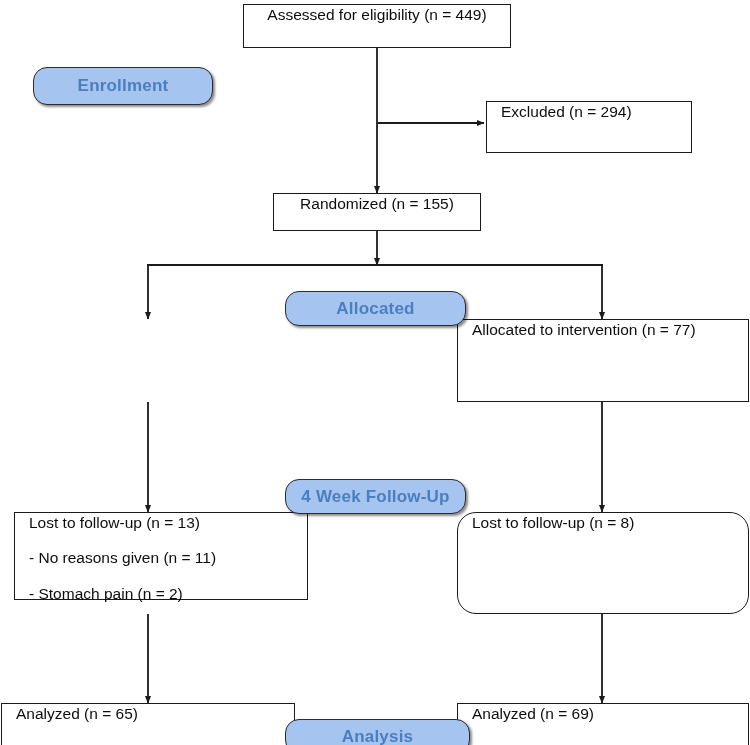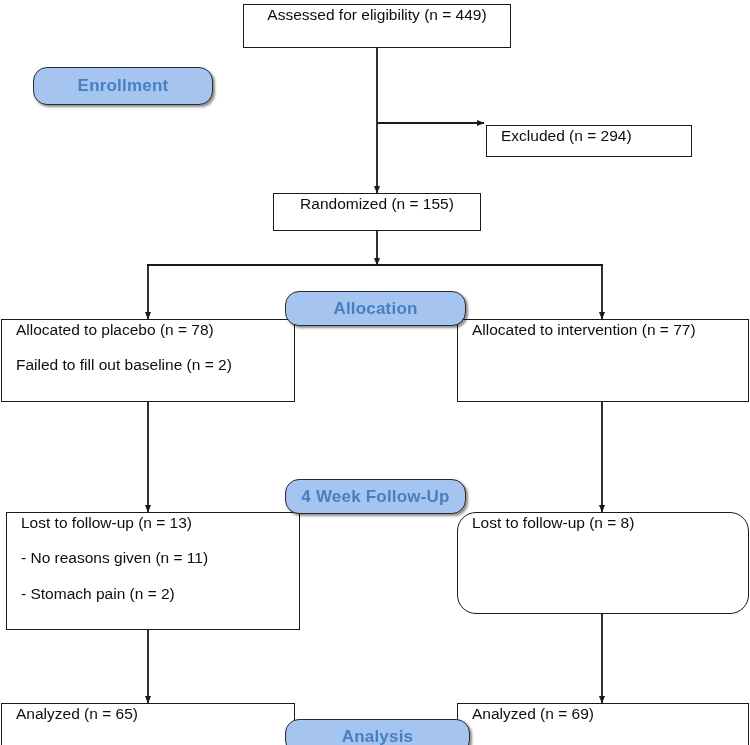--- a/index.html
+++ b/index.html
@@ -89,42 +89,38 @@
     <line x1="148" y1="614" x2="148" y2="703" stroke="#1a1a1a" stroke-width="1.8" marker-end="url(#arrowhead)"></line>
     <line x1="602" y1="614" x2="602" y2="703" stroke="#1a1a1a" stroke-width="1.8" marker-end="url(#arrowhead)"></line>
   </svg>
 
   <div class="stage-badge" style="left:33px; top:67px; width:180px; height:38px;">Enrollment</div>
 
   <div class="node center" style="left:243px; top:4px; width:268px; height:44px;">
     <div class="line">Assessed for eligibility (n = 449)</div>
   </div>
 
-  <div class="node" style="left:486px; top:101px; width:206px; height:32px;margin-top:24px;">
+  <div class="node" style="left:486px; top:101px; width:206px; height:52px;">
     <div class="line">Excluded (n = 294)</div>
   </div>
 
   <div class="node center" style="left:273px; top:193px; width:208px; height:38px;">
     <div class="line">Randomized (n = 155)</div>
   </div>
 
-  <div class="stage-badge" style="left:285px; top:291px; width:181px; height:35px;">Allocation</div>
+  <div class="stage-badge" style="left:285px; top:291px; width:181px; height:35px;">Allocated</div>
 
-  <div class="node" style="left:1px; top:319px; width:294px; height:83px;">
-    <div class="line">Allocated to placebo (n = 78)</div>
-    <div class="line">Failed to fill out baseline (n = 2)</div>
-  </div>
 
   <div class="node" style="left:457px; top:319px; width:292px; height:83px;">
     <div class="line">Allocated to intervention (n = 77)</div>
   </div>
 
   <div class="stage-badge" style="left:285px; top:479px; width:181px; height:35px;">4 Week Follow-Up</div>
 
-  <div class="node" style="left:6px; top:512px; width:294px; height:118px;">
+  <div class="node" style="left:14px; top:512px; width:294px; height:88px;">
     <div class="line">Lost to follow-up (n = 13)</div>
     <div class="line">- No reasons given (n = 11)</div>
     <div class="line">- Stomach pain (n = 2)</div>
   </div>
 
   <div class="node" style="left:457px; top:512px; width:292px; height:102px;border-radius:19px;">
     <div class="line">Lost to follow-up (n = 8)</div>
   </div>
 
   <div class="stage-badge" style="left:285px; top:675px; width:185px; height:35px;margin-top:44px;">Analysis</div>

